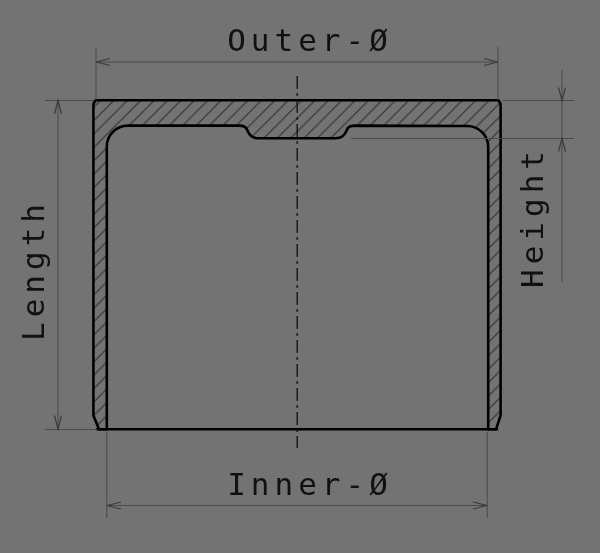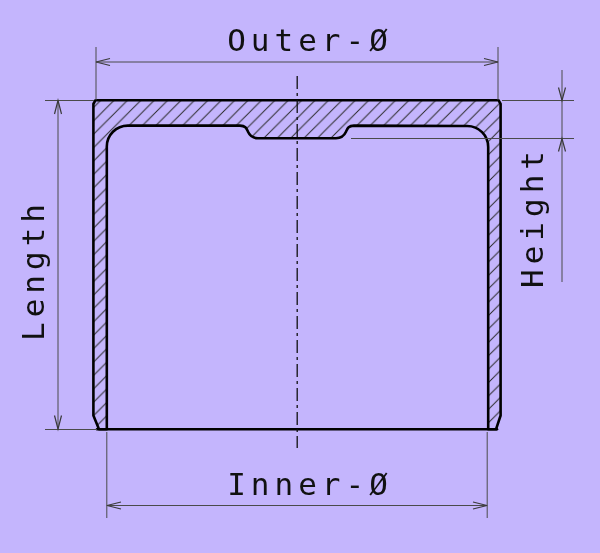--- a/index.html
+++ b/index.html
@@ -4,21 +4,21 @@
 <style>
   html, body {
     margin: 0;
     padding: 0;
     background: #ffffff;
   }
   .canvas {
     position: relative;
     width: 600px;
     height: 553px;
-    background: #c4b5fd;
+    background: #737373;
     overflow: hidden;
   }
   svg { display: block; }
   .outline {
     stroke: #000000;
     stroke-width: 2.6;
     fill: none;
     stroke-linejoin: round;
     stroke-linecap: round;
   }

